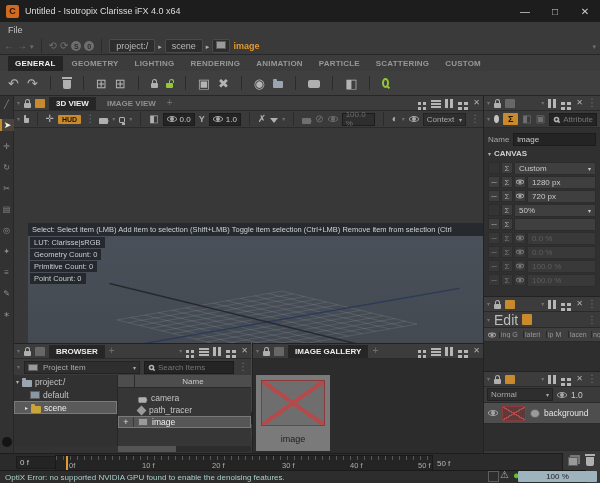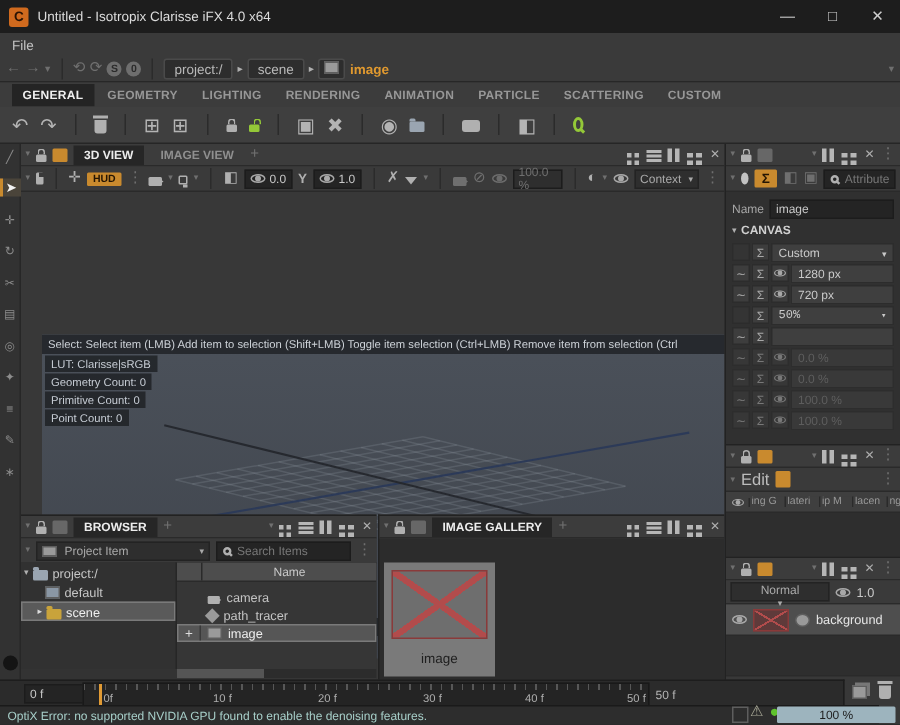--- a/index.html
+++ b/index.html
@@ -438,21 +438,21 @@
             <span class="cellsym">
               <span class="eye" style="transform:scale(.8);"></span>
             </span>
           <div class="afield">
               <span>720 px</span>
             </div>
         </div>
         <div class="arow">
           <span class="cellsym" style="background:#343434;"></span>
             <span class="cellsym">Σ</span>
-          <div class="afield" style="justify-content:space-between;font-family:Liberation Mono, monospace;">
+          <div class="afield" style="justify-content:space-between;">
               <span>50%</span>
               <span style="font-size:6px;">▾</span>
             </div>
         </div>
         <div class="arow">
           <span class="cellsym">∼</span>
             <span class="cellsym">Σ</span>
           <div class="afield">
               <span></span>
             </div>
@@ -507,21 +507,21 @@
         <span class="ic-pin"></span>
         <span style="flex:1"></span>
         <span class="ic dim" style="font-size:6px;">▾</span>
         <span class="ic-cols"></span>
         <span class="ic-grid4"></span>
         <span class="ic" style="font-size:8px;">✕</span>
         <span class="ic dim">⋮</span>
       </div>
       <div class="r" style="height:15px;gap:4px;padding:0 3px;background:#3a3a3a;border-bottom:1px solid #2a2a2a;">
         <span class="ic dim" style="font-size:6px;">▾</span>
-        <span style="font-size:11px;color:#bcbcbc;">Edit</span>
+        <span style="font-size:14px;color:#bcbcbc;">Edit</span>
         <span class="ic-pin" style="width:13px;height:11px;"></span>
         <span style="flex:1"></span>
         <span class="ic dim">⋮</span>
       </div>
       <div class="r" style="height:13px;background:#3f3f3f;border-bottom:1px solid #2a2a2a;">
         <span class="shcell" style="width:13px;justify-content:center;">
             <span class="eye" style="transform:scale(.8);"></span>
           </span>
         <span class="shcell" style="width:21px;">ing G</span>
         <span class="shcell" style="width:20px;">lateri</span>
@@ -538,21 +538,21 @@
         <span class="ic-lock"></span>
         <span class="ic-pin"></span>
         <span style="flex:1"></span>
         <span class="ic dim" style="font-size:6px;">▾</span>
         <span class="ic-cols"></span>
         <span class="ic-grid4"></span>
         <span class="ic" style="font-size:8px;">✕</span>
         <span class="ic dim">⋮</span>
       </div>
       <div class="r" style="height:15px;gap:4px;padding:0 3px;background:#3a3a3a;border-bottom:1px solid #2a2a2a;">
-        <div class="drop" style="width:58px;flex-direction:column;">
+        <div class="drop" style="width:58px;">
             <span>Normal</span>
             <span style="font-size:6px;">▾</span>
           </div>
         <span class="eye"></span>
         <span style="font-size:8.5px;color:#c9c9c9;">1.0</span>
       </div>
       <div class="r" style="height:20px;gap:4px;padding:0 4px;background:#4e4e4e;border-bottom:1px solid #2a2a2a;">
         <span class="eye"></span>
         <span class="redx" style="width:22px;height:13px;display:inline-block;background-color:#5f3a3a;"></span>
         <span class="mi" style="border-radius:50%;width:9px;height:9px;"></span>

